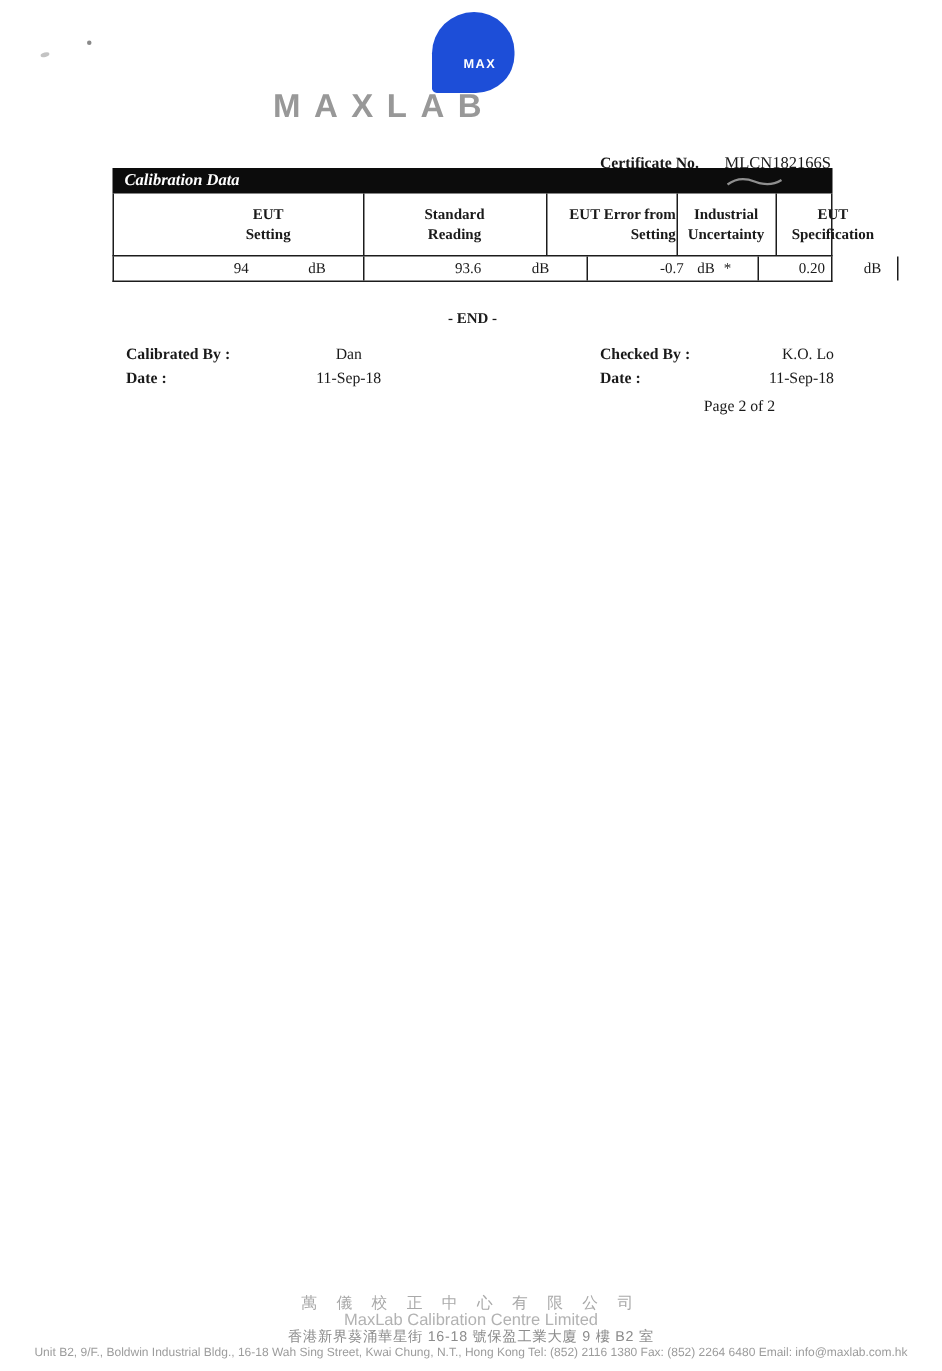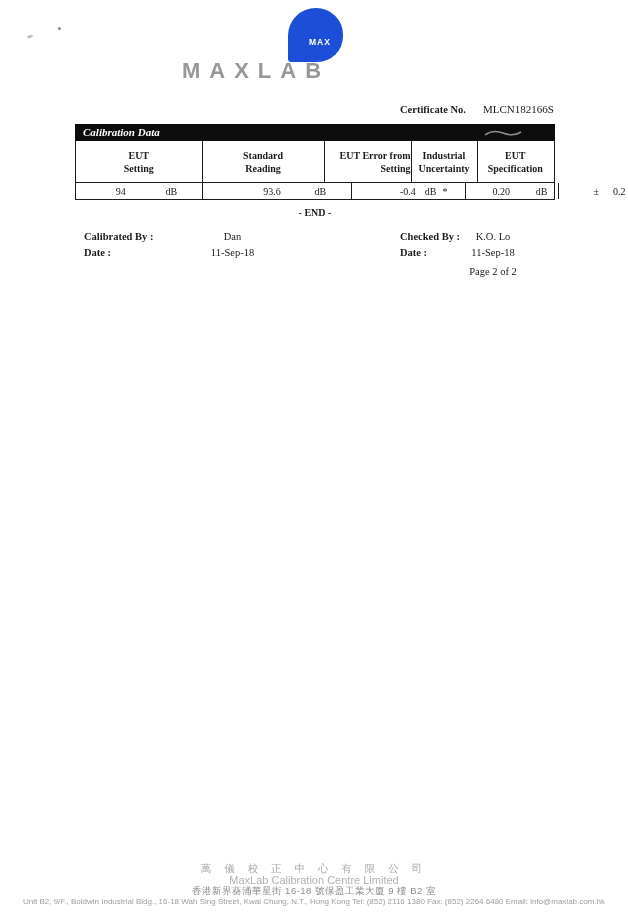--- a/index.html
+++ b/index.html
@@ -38,32 +38,32 @@
     font-weight: bold; font-size: 22px; color: #989898;
     letter-spacing: 9px; text-indent: 9px;
   }
 
   
   .cert-label { position: absolute; left: 400px; top: 104px; font-weight: bold; font-size: 10.5px; }
   .cert-number { position: absolute; left: 483px; top: 103px; font-size: 11px; }
 
   
   .cal-table {
-    position: absolute; left: 75px; top: 124px; width: 480px; border-radius: 28px;
+    position: absolute; left: 75px; top: 112px; width: 480px; border-radius: 28px;
   }
   .table-titlebar {
     position: relative;
     height: 17px; background: #0c0c0c;
     color: #ffffff; font-weight: bold; font-style: italic;
     font-size: 11px; line-height: 16px; padding-left: 8px;
   }
   .titlebar-scratch {
     position: absolute; left: 408px; top: 3px;
   }
-  .header-row, .data-row { display: flex; }
+  .header-row, .data-row { display: flex; padding-left: 40px; }
   .header-row {
     border: 1.5px solid #1c1c1c; border-top: none;
     height: 42px;
   }
   .data-row {
     border: 1.5px solid #1c1c1c; border-top: none;
     height: 17px;
     gap: 27px;
   }
   .hcell {
@@ -95,21 +95,21 @@
     text-align: center; font-weight: bold; font-size: 10px;
   }
 
   
   .sig-label { position: absolute; font-weight: bold; font-size: 10.5px; }
   .sig-value { position: absolute; font-size: 10.5px; text-align: center; }
   .r1 { top: 231px; } .r2 { top: 247px; }
   .sig-l-left { left: 84px; }
   .sig-v-left { left: 160px; width: 145px; }
   .sig-l-right { left: 400px; }
-  .sig-v-right { left: 448px; width: 90px; }
+  .sig-v-right { left: 466px; width: 90px; text-align: right; }
 
   .page-num { position: absolute; left: 440px; top: 266px; width: 106px; text-align: center; font-size: 10.5px; }
 
   
   .footer { position: absolute; left: 0; bottom: 0; width: 628px; font-family: "Liberation Sans", sans-serif; }
   .f-line { position: absolute; width: 628px; text-align: center; }
   .f-zh-name { top: -52px; font-size: 10.5px; color: #a9a9a9; letter-spacing: 5px; }
   .f-en-name { top: -40px; font-size: 11px; color: #b2b2b2; }
   .f-zh-addr { top: -29px; font-size: 9.5px; color: #8c8c8c; letter-spacing: 0.5px; }
   .f-en-addr { top: -17px; font-size: 8px; color: #9c9c9c; }
@@ -162,21 +162,21 @@
     <div class="data-row">
       <div class="dcell w1">
         <span class="val-grow">94</span>
         <span class="unit-left">dB</span>
       </div>
       <div class="dcell w2">
         <span class="val-grow">93.6</span>
         <span class="unit-left">dB</span>
       </div>
       <div class="dcell w3 cell-right c3">
-        <span>-0.4</span>
+        <span>-0.7</span>
         <span class="gap"></span>
         <span>dB</span>
         <span class="star-gap"></span>
         <span>*</span>
       </div>
       <div class="dcell w4 cell-right c4">
         <span>0.20</span>
         <span class="gap"></span>
         <span>dB</span>
       </div>

